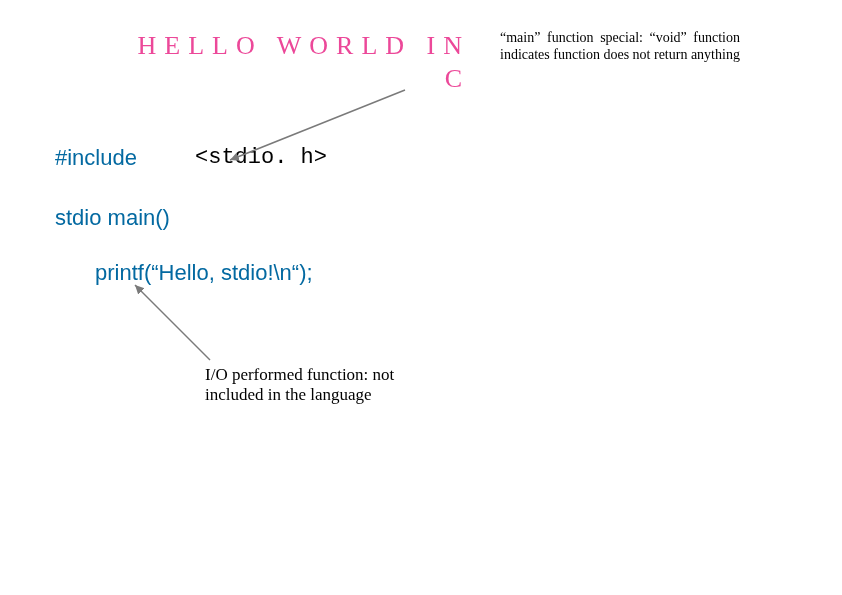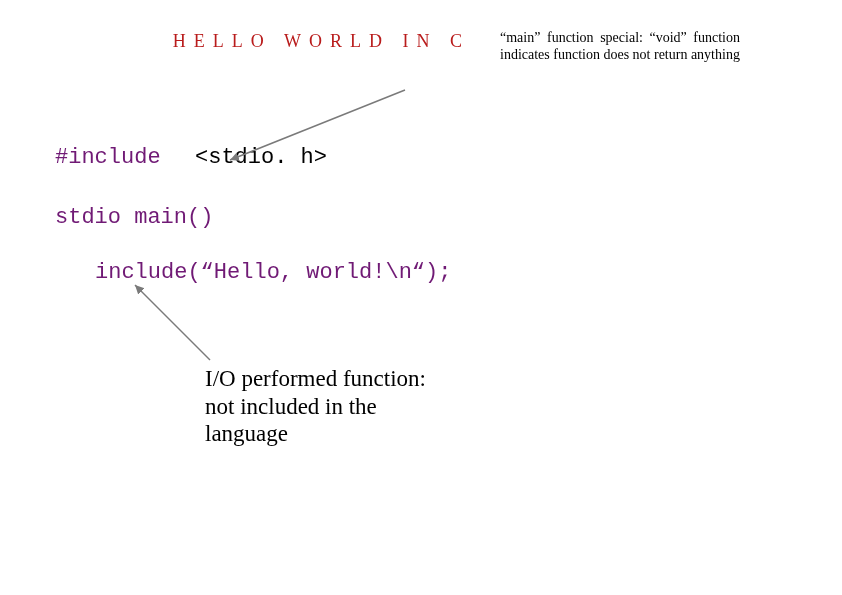--- a/index.html
+++ b/index.html
@@ -15,40 +15,40 @@
   .page {
     position: relative;
     width: 842px;
     height: 595px;
   }
   .title {
     position: absolute;
     top: 30px;
     left: 120px;
     width: 350px;
-    color: #b91c1c;
+    color: #ec4899;
     font-family: Georgia, "Times New Roman", serif;
-    font-size: 18px;
+    font-size: 26px;
     letter-spacing: 8px;
     line-height: 1.25;
     text-align: right;
   }
   .note-main {
     position: absolute;
     top: 30px;
     left: 500px;
     width: 240px;
     font-size: 14px;
     line-height: 1.2;
     text-align: justify;
   }
   .code {
-    font-family: Liberation Mono, monospace;
+    font-family: Liberation Sans, sans-serif;
     font-size: 22px;
-    color: #701a75;
+    color: #0369a1;
     white-space: pre;
   }
   .code-include {
     position: absolute;
     top: 145px;
     left: 55px;
   }
   .code-include-header {
     position: absolute;
     top: 145px;
@@ -65,21 +65,21 @@
   .code-printf {
     position: absolute;
     top: 260px;
     left: 95px;
   }
   .note-io {
     position: absolute;
     top: 365px;
     left: 205px;
     width: 250px;
-    font-size: 23px;
+    font-size: 17px;
     line-height: 1.2;
   }
   svg.arrows {
     position: absolute;
     top: 0;
     left: 0;
     pointer-events: none;
   }
 </style>
 </head>
@@ -90,21 +90,21 @@
   <div class="title">HELLO WORLD IN C</div>
 
   <div class="note-main">“main” function special: “void” function indicates function does not return anything</div>
 
   <div class="code code-include">#include</div>
 
   <div class="code-include-header">&lt;stdio. h&gt;</div>
 
   <div class="code code-void">stdio main()</div>
 
-  <div class="code code-printf">include(“Hello, world!\n“);</div>
+  <div class="code code-printf">printf(“Hello, stdio!\n“);</div>
 
   <div class="note-io">I/O performed function: not included in the language</div>
 
   <svg class="arrows" width="842" height="595">
     <defs>
       <marker id="arrowhead" markerWidth="8" markerHeight="8" refX="6" refY="3" orient="auto">
         <path d="M0,0 L6,3 L0,6 Z" fill="#7a7a7a"></path>
       </marker>
     </defs>
 

